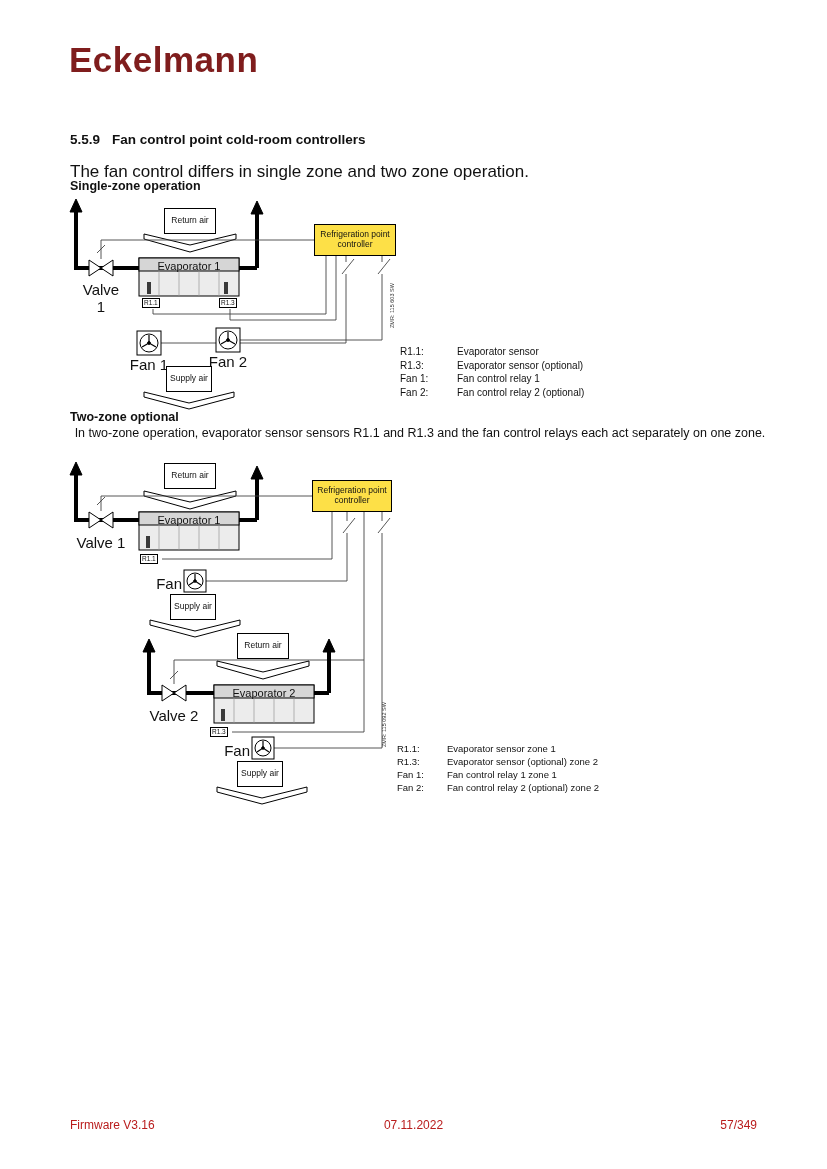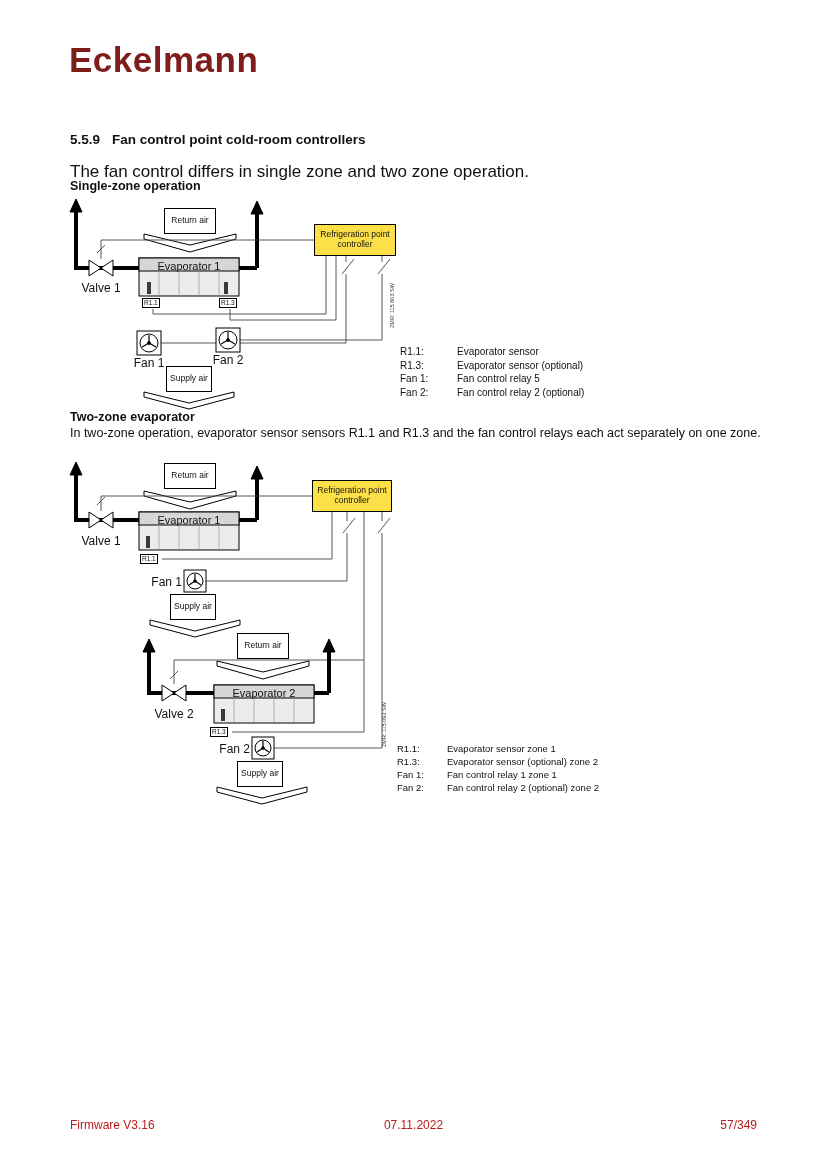--- a/index.html
+++ b/index.html
@@ -18,21 +18,21 @@
   .subheading { position:absolute; left:70px; font-size:12.5px; font-weight:700; }
   .para { position:absolute; left:70px; width:700px; font-size:12.5px; line-height:1.25; }
 
   .diagram { position:absolute; left:64px; }
   .diagram svg { position:absolute; left:0; top:0; }
 
   .dbox { position:absolute; border:1px solid #000; background:#fff;
           display:flex; align-items:center; justify-content:center; text-align:center;
           font-size:8.5px; line-height:1.12; padding:1px 3px; }
   .ctrl { background:#fde047; }
-  .dlabel { position:absolute; font-size:12px; line-height:1.1; text-align:center; }
+  .dlabel { position:absolute; font-size:15px; line-height:1.1; text-align:center; }
   .rlabel { text-align:right; }
   .evlabel { position:absolute; font-size:11px; text-align:center; }
   .slabel { position:absolute; font-size:6.5px; line-height:1.25; border:1px solid #000;
             background:#fff; padding:0 1px; }
 
   .legend { position:absolute; }
   .legend .row { display:flex; }
   .legend1 { font-size:10px; }
   .legend1 .row { height:13.7px; }
   .legend1 .key { width:57px; }
@@ -150,31 +150,31 @@
       <div class="row">
           <span class="key">R1.1:</span>
           <span>Evaporator sensor</span>
         </div>
       <div class="row">
           <span class="key">R1.3:</span>
           <span>Evaporator sensor (optional)</span>
         </div>
       <div class="row">
           <span class="key">Fan 1:</span>
-          <span>Fan control relay 5</span>
+          <span>Fan control relay 1</span>
         </div>
       <div class="row">
           <span class="key">Fan 2:</span>
           <span>Fan control relay 2 (optional)</span>
         </div>
     </div>
   </div>
 
-  <div class="subheading" style="top:410px;">Two-zone evaporator</div>
-  <div class="para" style="top:426px;">In two-zone operation, evaporator sensor sensors R1.1 and R1.3 and the fan control relays each act separately on one zone.</div>
+  <div class="subheading" style="top:410px;">Two-zone optional</div>
+  <div class="para" style="top:426px;text-align:center;">In two-zone operation, evaporator sensor sensors R1.1 and R1.3 and the fan control relays each act separately on one zone.</div>
 
   <div class="diagram" style="top:455px; width:540px; height:352px;">
     <svg width="540" height="352" viewBox="0 0 540 352">
 
       <g stroke="#000" fill="#000">
         <polygon points="6,20 18,20 12,7"></polygon>
         <line x1="12" y1="18" x2="12" y2="65" stroke-width="4"></line>
         <line x1="10" y1="65" x2="76" y2="65" stroke-width="4"></line>
       </g>
       <g stroke="#000" fill="#000">

